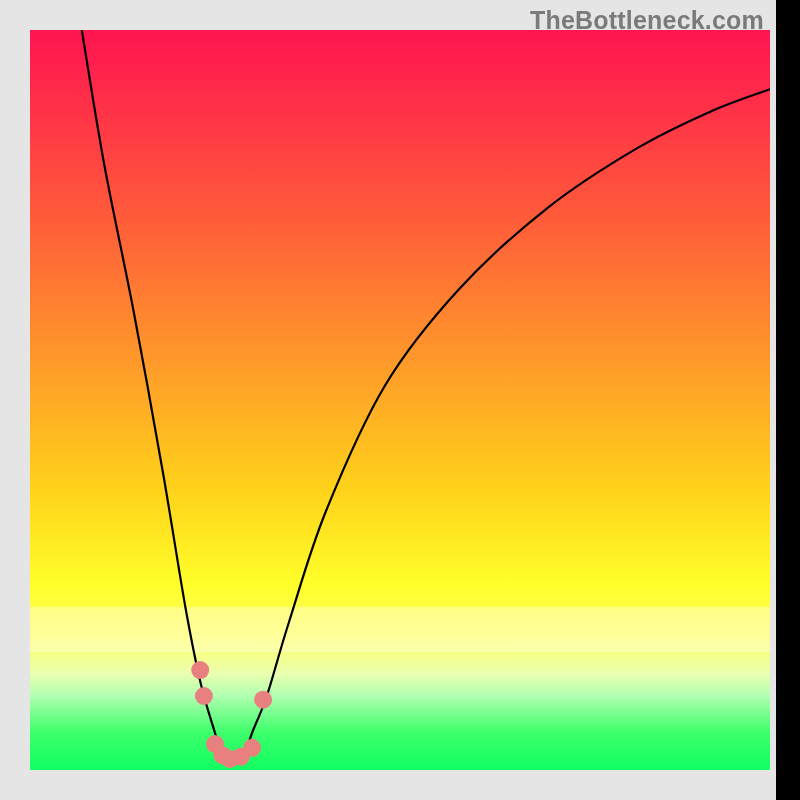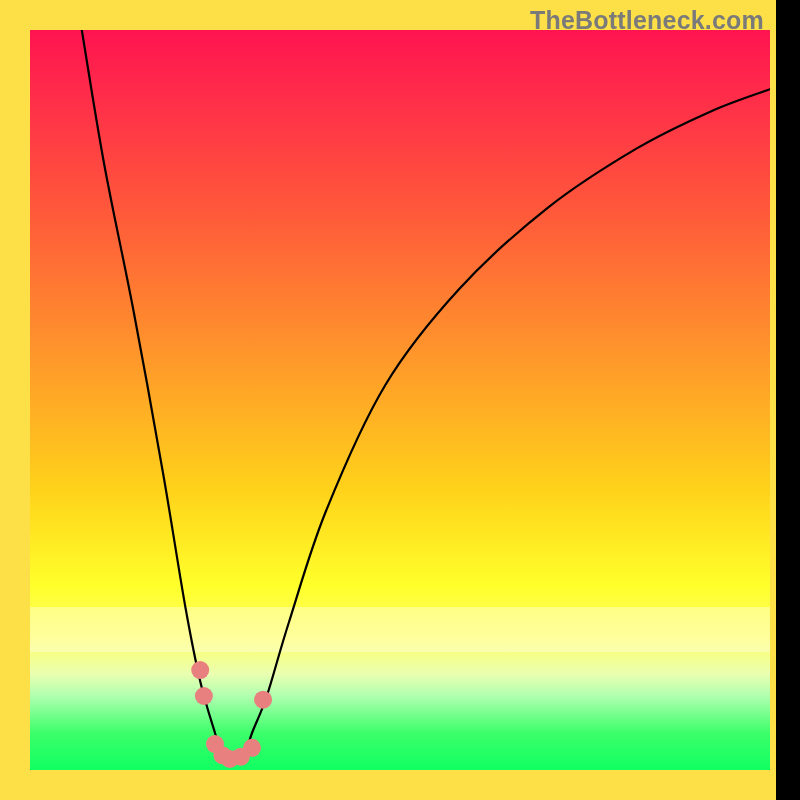--- a/index.html
+++ b/index.html
@@ -7,21 +7,21 @@
     padding: 0;
     width: 800px;
     height: 800px;
     background: #000;
     overflow: hidden;
   }
   .frame {
     position: relative;
     width: 776px;
     height: 800px;
-    background: #fde047;
+    background: #e5e5e5;
   }
   .plot-area {
     position: absolute;
     left: 30px;
     top: 30px;
     width: 740px;
     height: 740px;
     overflow: hidden;
   }
   .gradient {

